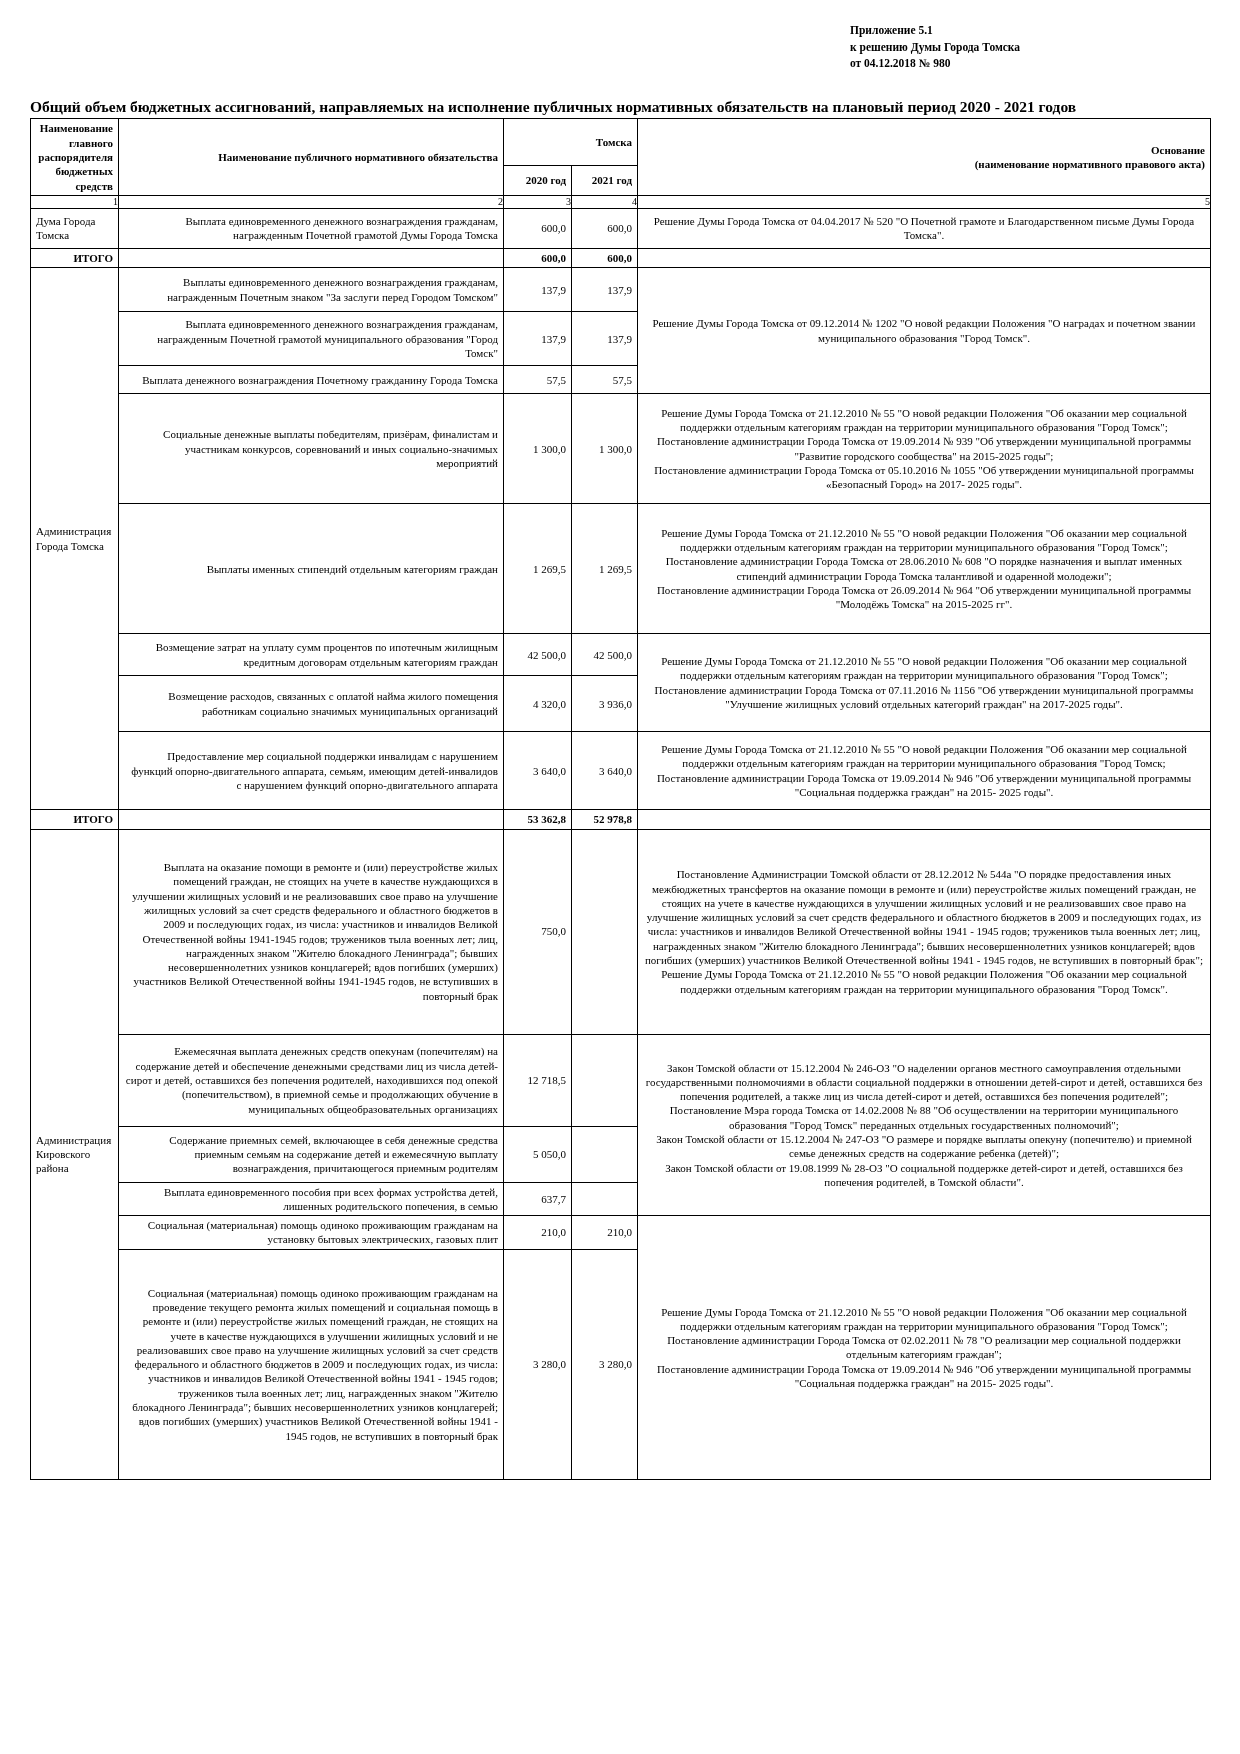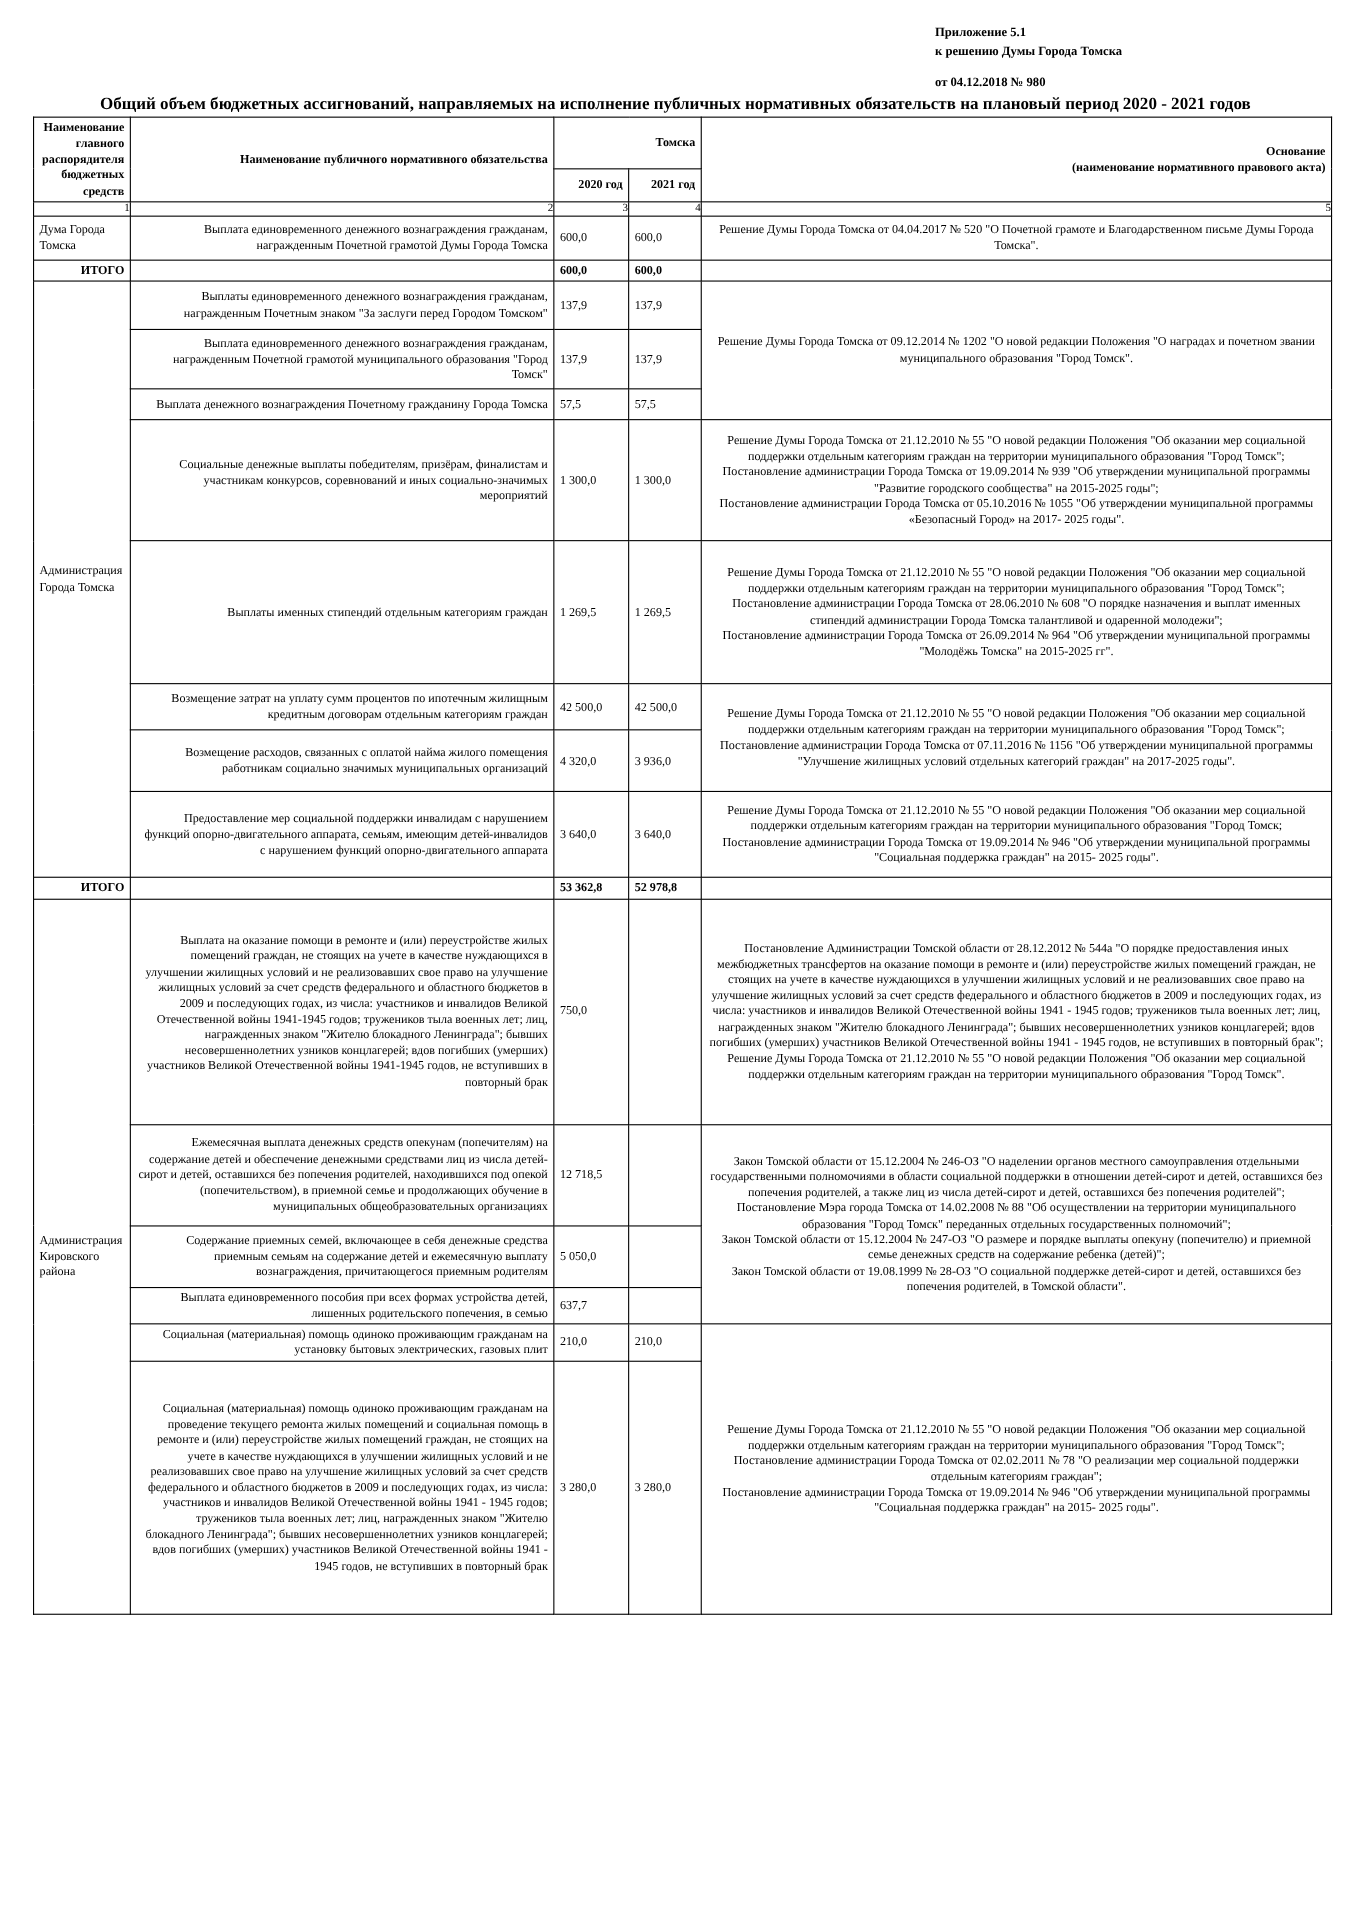--- a/index.html
+++ b/index.html
@@ -1,42 +1,42 @@
 <!DOCTYPE html>
 <html><head>
 <meta charset="utf-8">
 <style>
   * { margin:0; padding:0; box-sizing:border-box; }
   html,body { background:#fff; }
   body { width:1240px; font-family:"Liberation Serif","DejaVu Serif",serif; color:#000; }
   .page { width:1240px; min-height:1754px; background:#fff; padding:22px 42px 30px 30px; }
 
   .annotation { margin-left:820px; font-size:11.5px; font-weight:bold; line-height:1.45; }
-  .annotation .gap { margin-top:12px; }
-
-  .title { text-align:center; font-weight:bold; font-size:15.5px; line-height:1.45; }
+  .annotation .gap { }
+
+  .title { text-align:left; font-weight:bold; font-size:15.5px; line-height:1.45; margin-top:24px; }
 
   .units { text-align:right; font-size:10px; font-weight:bold; margin-top:14px; margin-bottom:1px; }
 
   table.budget { border-collapse:collapse; width:1180px; table-layout:fixed; }
   table.budget th, table.budget td { border:1px solid #000; font-size:11px; line-height:1.3; vertical-align:middle; padding:2px 5px; word-wrap:break-word; }
   col.c1 { width:88px; }
   col.c2 { width:385px; }
   col.c3 { width:68px; }
   col.c4 { width:66px; }
   col.c5 { width:573px; }
 
   thead th { text-align:right; font-weight:bold; }
   th.grbs-h { font-size:10px; }
   th.basis-h { white-space:pre-line; }
   tr.colnums th { font-weight:normal; font-size:10px; padding:0; height:13px; line-height:1.1; }
 
   td.agency { }
   td.oblig  { text-align:right; }
-  td.num    { padding-right:4px; }
+  td.num    { text-align:right; padding-right:4px; }
   td.basis  { text-align:center; white-space:pre-line; vertical-align:middle; }
   tr.total td { font-weight:bold; }
   tr.total td.tlabel { text-align:right; }
 </style>
 </head>
 <body>
 
 <div class="page">
 
   <div class="annotation">

